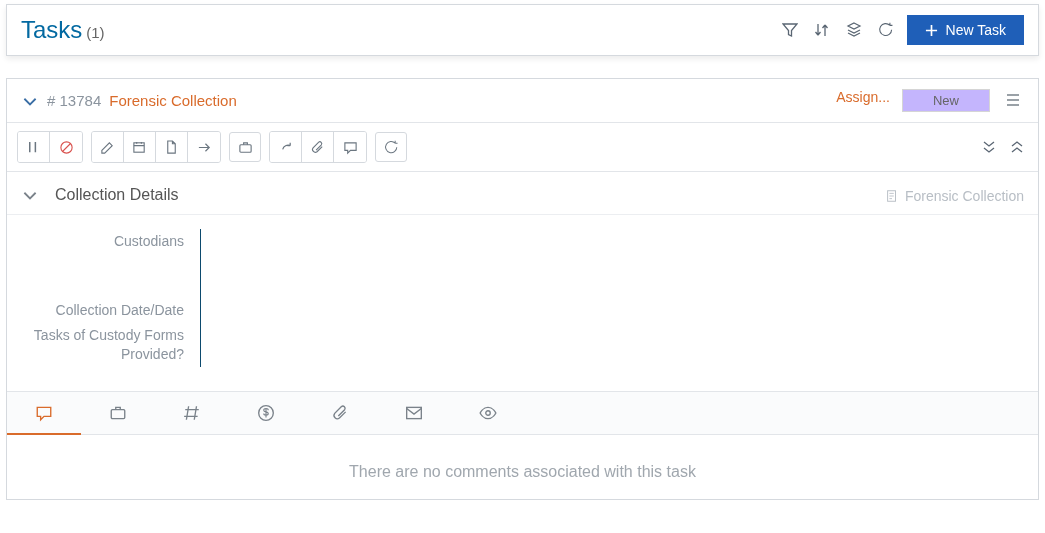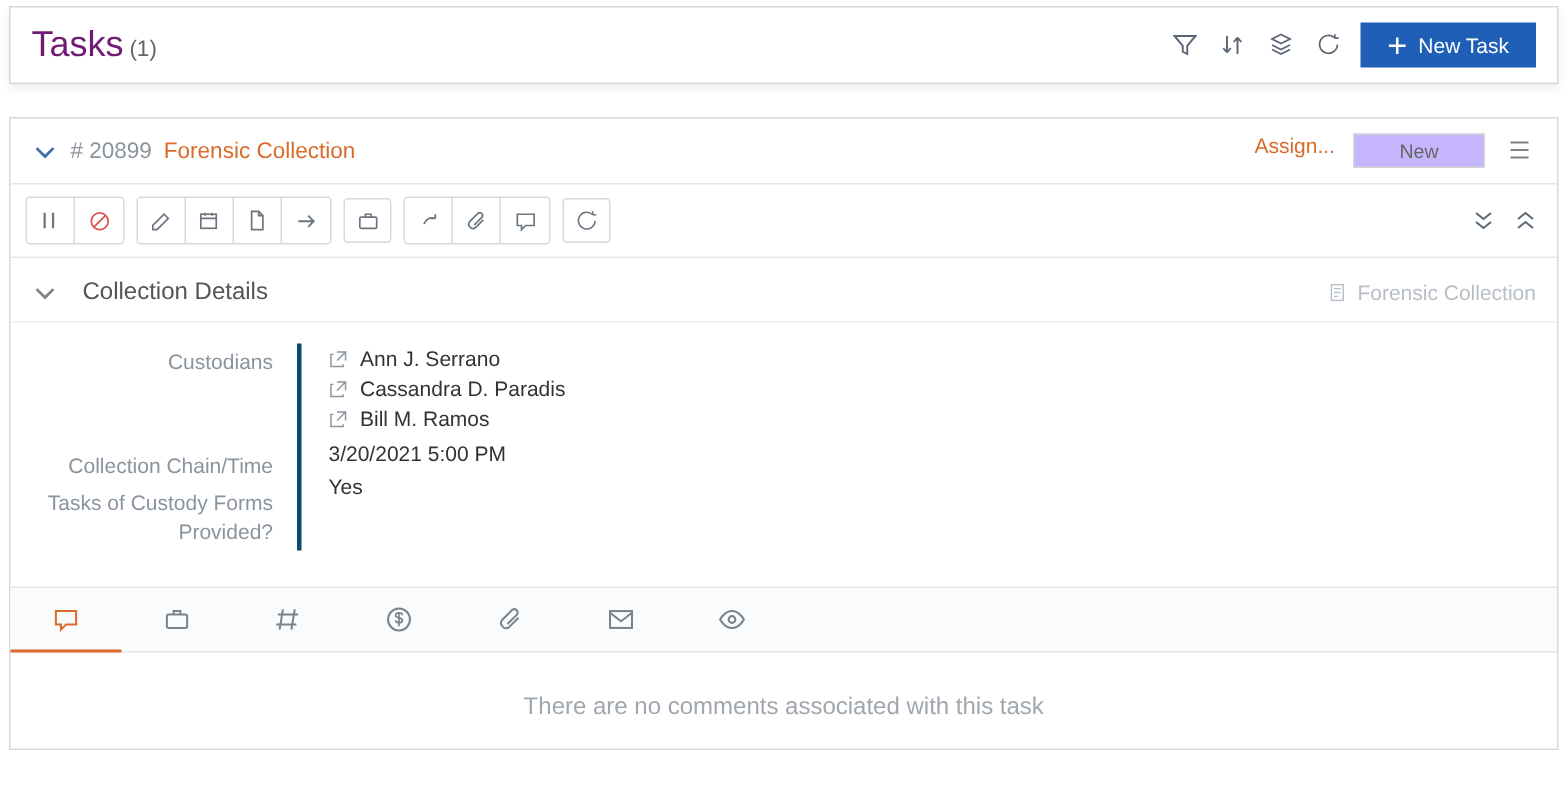--- a/index.html
+++ b/index.html
@@ -15,21 +15,21 @@
       justify-content: space-between;
       padding: 10px 14px;
       border: 1px solid #d5d9de;
       margin: 4px 6px 0 6px;
       box-shadow: 0 3px 6px rgba(0,0,0,0.08);
       background: #fff;
     }
     .page-title {
       font-size: 24px;
       font-weight: 400;
-      color: #701a75;
+      color: #0369a1;
     }
     .page-title-count {
       font-size: 15px;
       color: #666;
       font-weight: 400;
     }
     .header-actions {
       display: flex;
       align-items: center;
       gap: 10px;
@@ -136,21 +136,21 @@
     .tool-btn svg { width: 15px; height: 15px; }
     .toolbar-right {
       margin-left: auto;
       display: flex;
       gap: 6px;
       color: #8b949e;
     }
 
     .section-header {
       display: flex;
-      align-items: center;
+      align-items: flex-end;
       padding: 14px 14px 10px 14px;
       border-bottom: 1px solid #eceef1;
     }
     .section-title {
       color: #555;
       font-size: 16px;
       font-weight: 400;
       margin-left: 8px;
     }
     .section-right-label {
@@ -163,21 +163,21 @@
     }
 
     .details-body {
       display: flex;
       padding: 14px 20px 24px 14px;
     }
     .details-labels {
       width: 180px;
       text-align: right;
       padding-right: 16px;
-      border-right: 3px solid #0c4a6e;
+      border-right: 1px solid #0c4a6e;
     }
     .details-labels .lbl {
       color: #8b949e;
       font-size: 14px;
       line-height: 1.35;
       padding: 3px 0;
     }
     .lbl.tall { margin-bottom: 44px; }
     .details-values {
       padding-left: 18px;
@@ -362,21 +362,21 @@
       <span>New Task</span>
     </button>
   </div>
 </div>
 
 <div class="task-card">
   <div class="task-header">
     <svg class="chevron" viewBox="0 0 16 16">
         <use href="#ic-chev-down"></use>
       </svg>
-    <span class="task-id"># 20899</span>
+    <span class="task-id"># 13784</span>
     <span class="task-name">Forensic Collection</span>
     <div class="task-header-right">
       <span class="assign-link">Assign...</span>
       <span class="status-badge">New</span>
       <span class="icon-btn menu-icon">
           <svg viewBox="0 0 16 16">
             <use href="#ic-menu"></use>
           </svg>
         </span>
     </div>
@@ -467,45 +467,23 @@
       <svg viewBox="0 0 16 16" width="14" height="14">
           <use href="#ic-doc"></use>
         </svg>
       <span>Forensic Collection</span>
     </span>
   </div>
 
   <div class="details-body">
     <div class="details-labels">
       <div class="lbl tall">Custodians</div>
-      <div class="lbl">Collection Chain/Time</div>
+      <div class="lbl">Collection Date/Date</div>
       <div class="lbl">Tasks of Custody Forms Provided?</div>
     </div>
-    <div class="details-values">
-      <div class="custodian-row">
-        <svg viewBox="0 0 16 16">
-            <use href="#ic-external"></use>
-          </svg>
-        <span>Ann J. Serrano</span>
-      </div>
-      <div class="custodian-row">
-        <svg viewBox="0 0 16 16">
-            <use href="#ic-external"></use>
-          </svg>
-        <span>Cassandra D. Paradis</span>
-      </div>
-      <div class="custodian-row">
-        <svg viewBox="0 0 16 16">
-            <use href="#ic-external"></use>
-          </svg>
-        <span>Bill M. Ramos</span>
-      </div>
-      <div class="val-row first">3/20/2021 5:00 PM</div>
-      <div class="val-row">Yes</div>
-    </div>
   </div>
 
   <div class="tabs">
     <div class="tab active">
         <svg viewBox="0 0 16 16">
           <use href="#ic-comment"></use>
         </svg>
       </div>
     <div class="tab">
         <svg viewBox="0 0 16 16">

